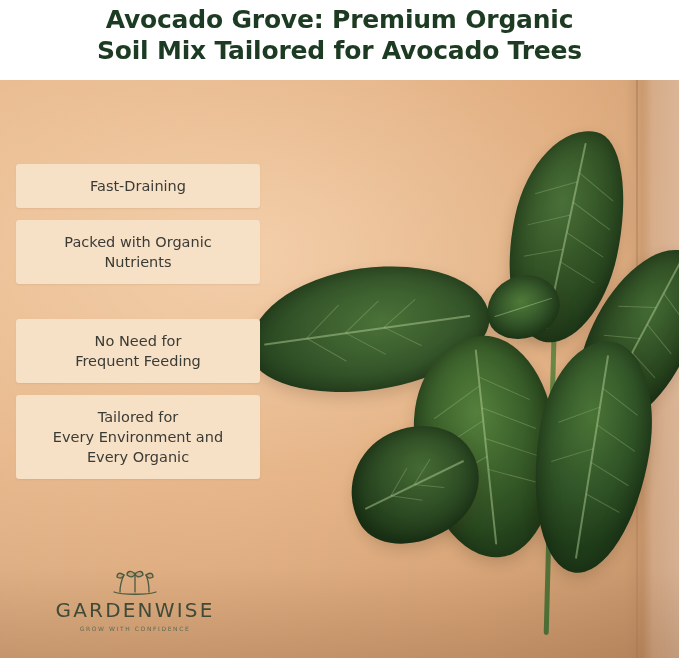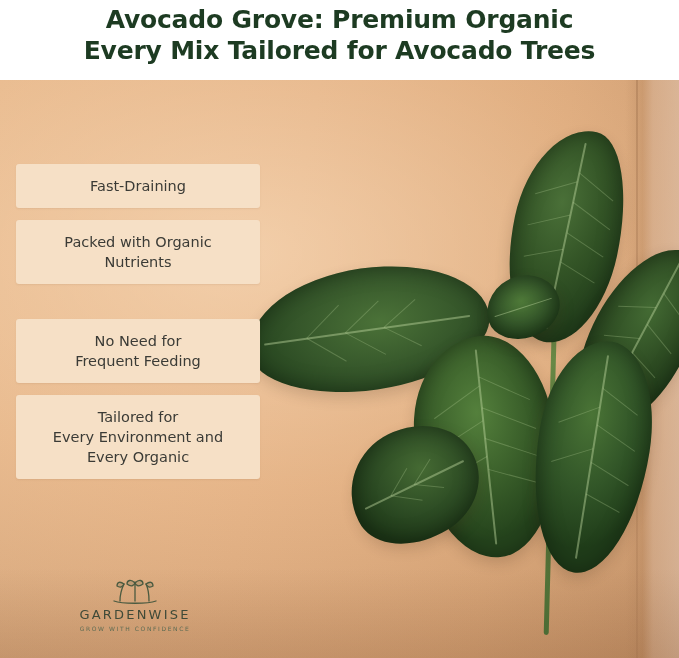--- a/index.html
+++ b/index.html
@@ -164,41 +164,41 @@
   }
   .brand-mark {
     height: 30px;
     margin-bottom: 2px;
     display: flex;
     align-items: flex-end;
     justify-content: center;
   }
   .brand-name {
     font-family: "DejaVu Sans", sans-serif;
-    font-size: 13px;
+    font-size: 20px;
     letter-spacing: 2.2px;
     color: #3f4a38;
     font-weight: normal;
   }
   .brand-tagline {
     font-family: "DejaVu Sans", sans-serif;
     font-size: 6px;
     letter-spacing: 1.6px;
     color: #5d6b53;
     margin-top: 3px;
   }
 </style>
 </head>
 <body>
 
 <div class="poster">
 
   <div class="header">
     <div class="title-line">Avocado Grove: Premium Organic</div>
-    <div class="title-line">Every Mix Tailored for Avocado Trees</div>
+    <div class="title-line">Soil Mix Tailored for Avocado Trees</div>
   </div>
 
   <div class="photo">
     <div class="wall"></div>
     <div class="wall-corner"></div>
     <div class="wall-corner-line"></div>
     <div class="floor-shadow"></div>
 
     <div class="plant">
       <div class="stem"></div>

